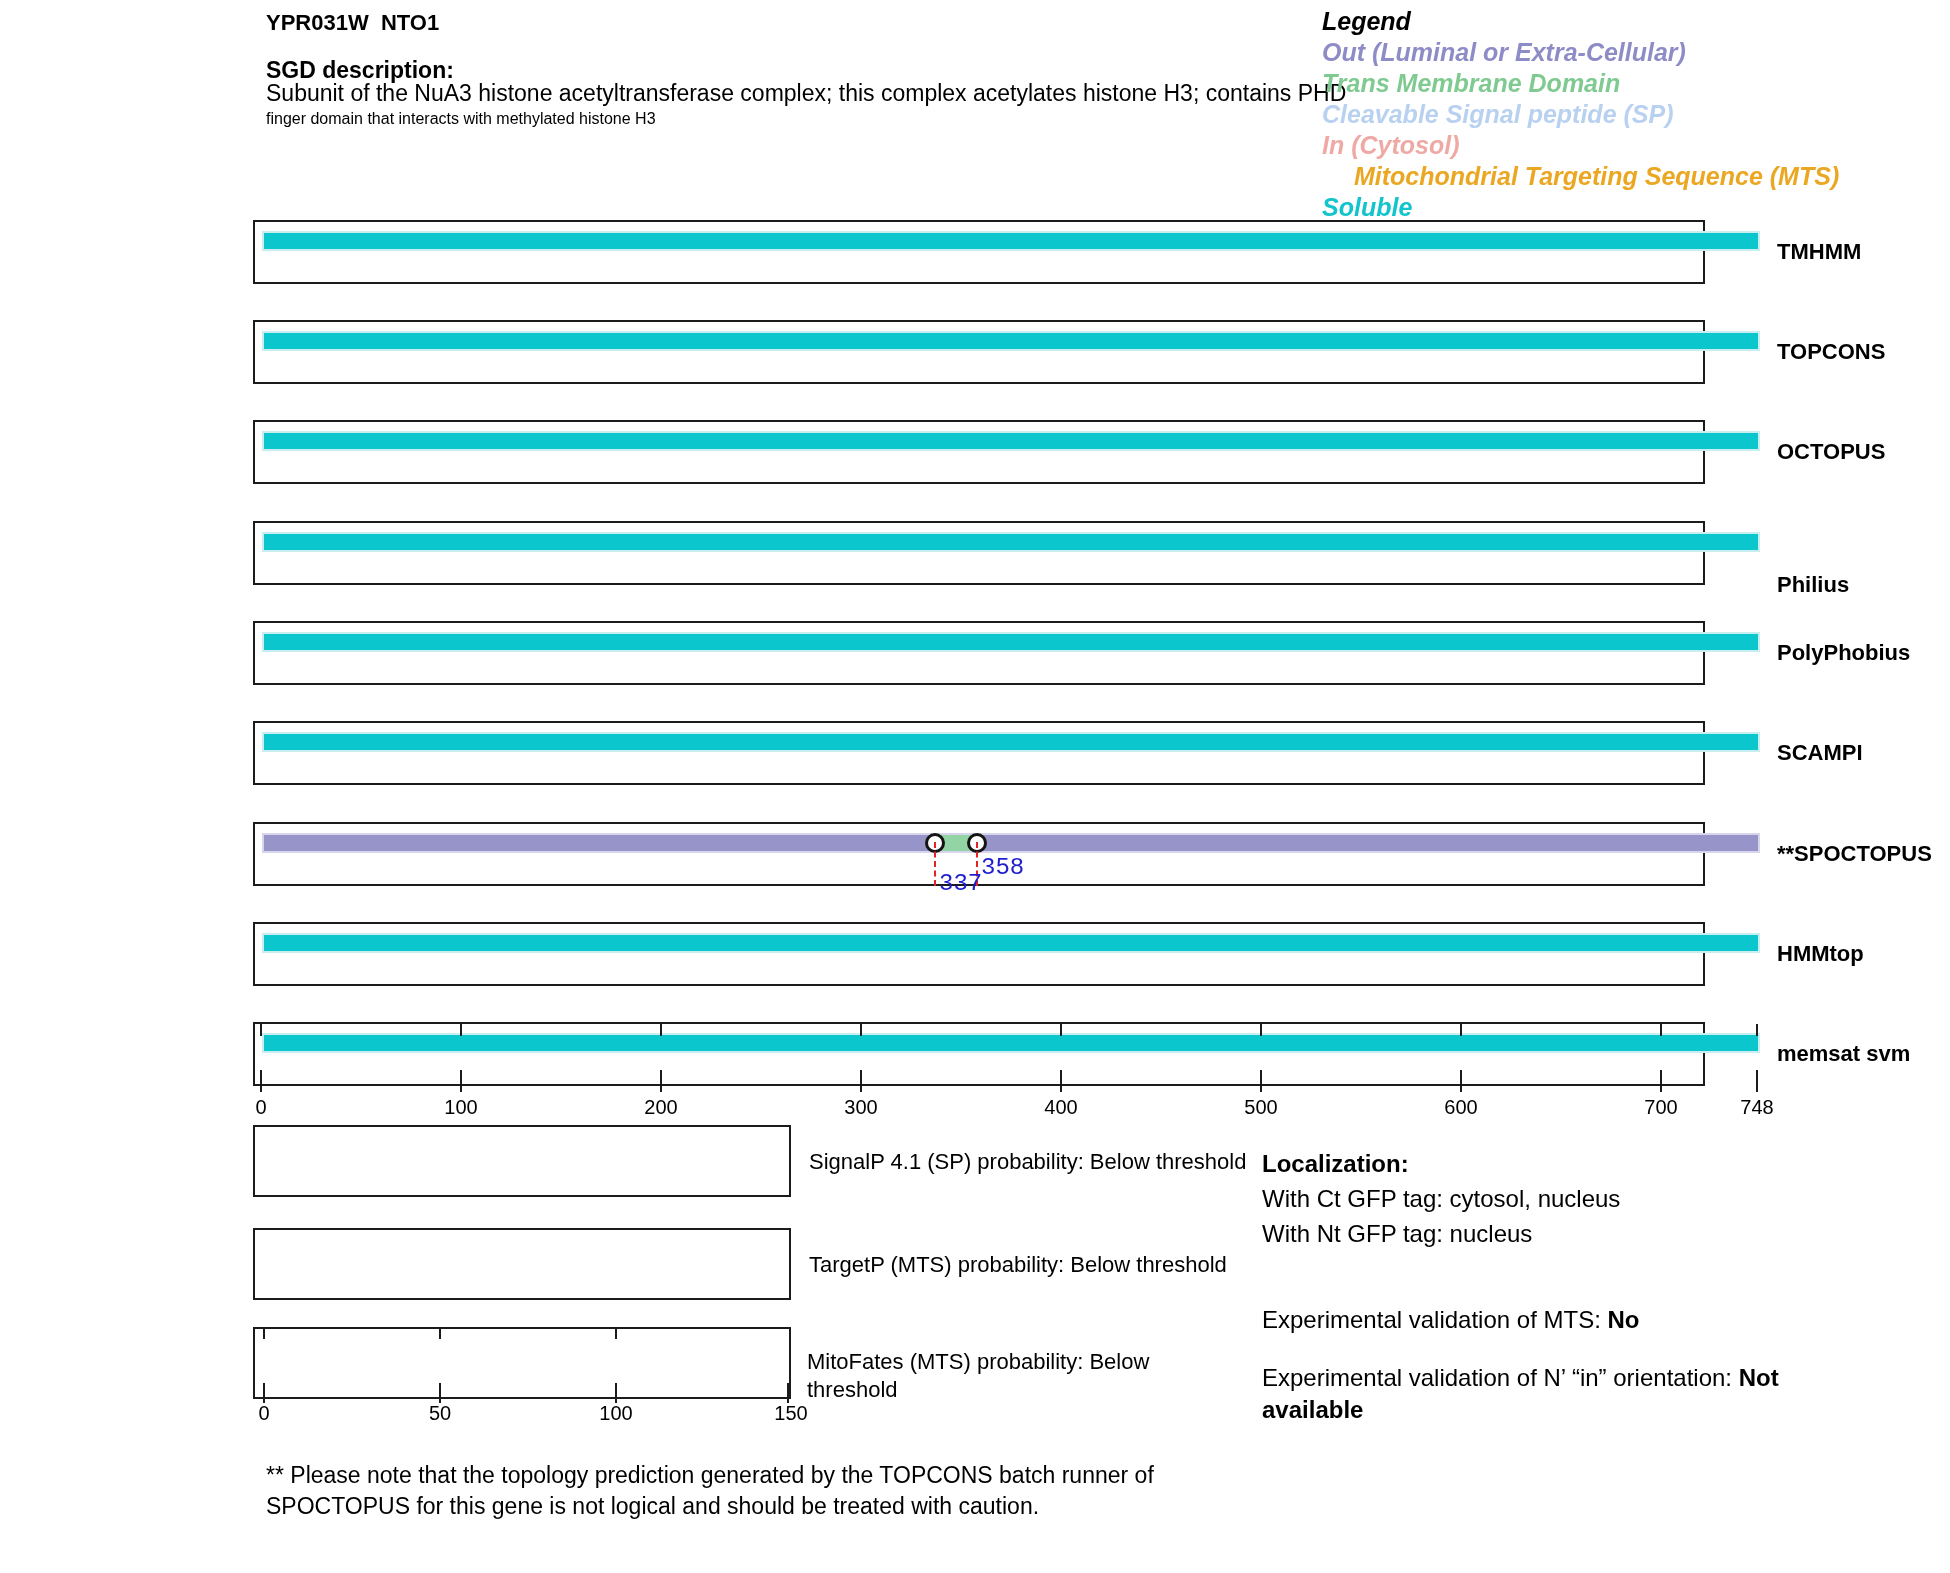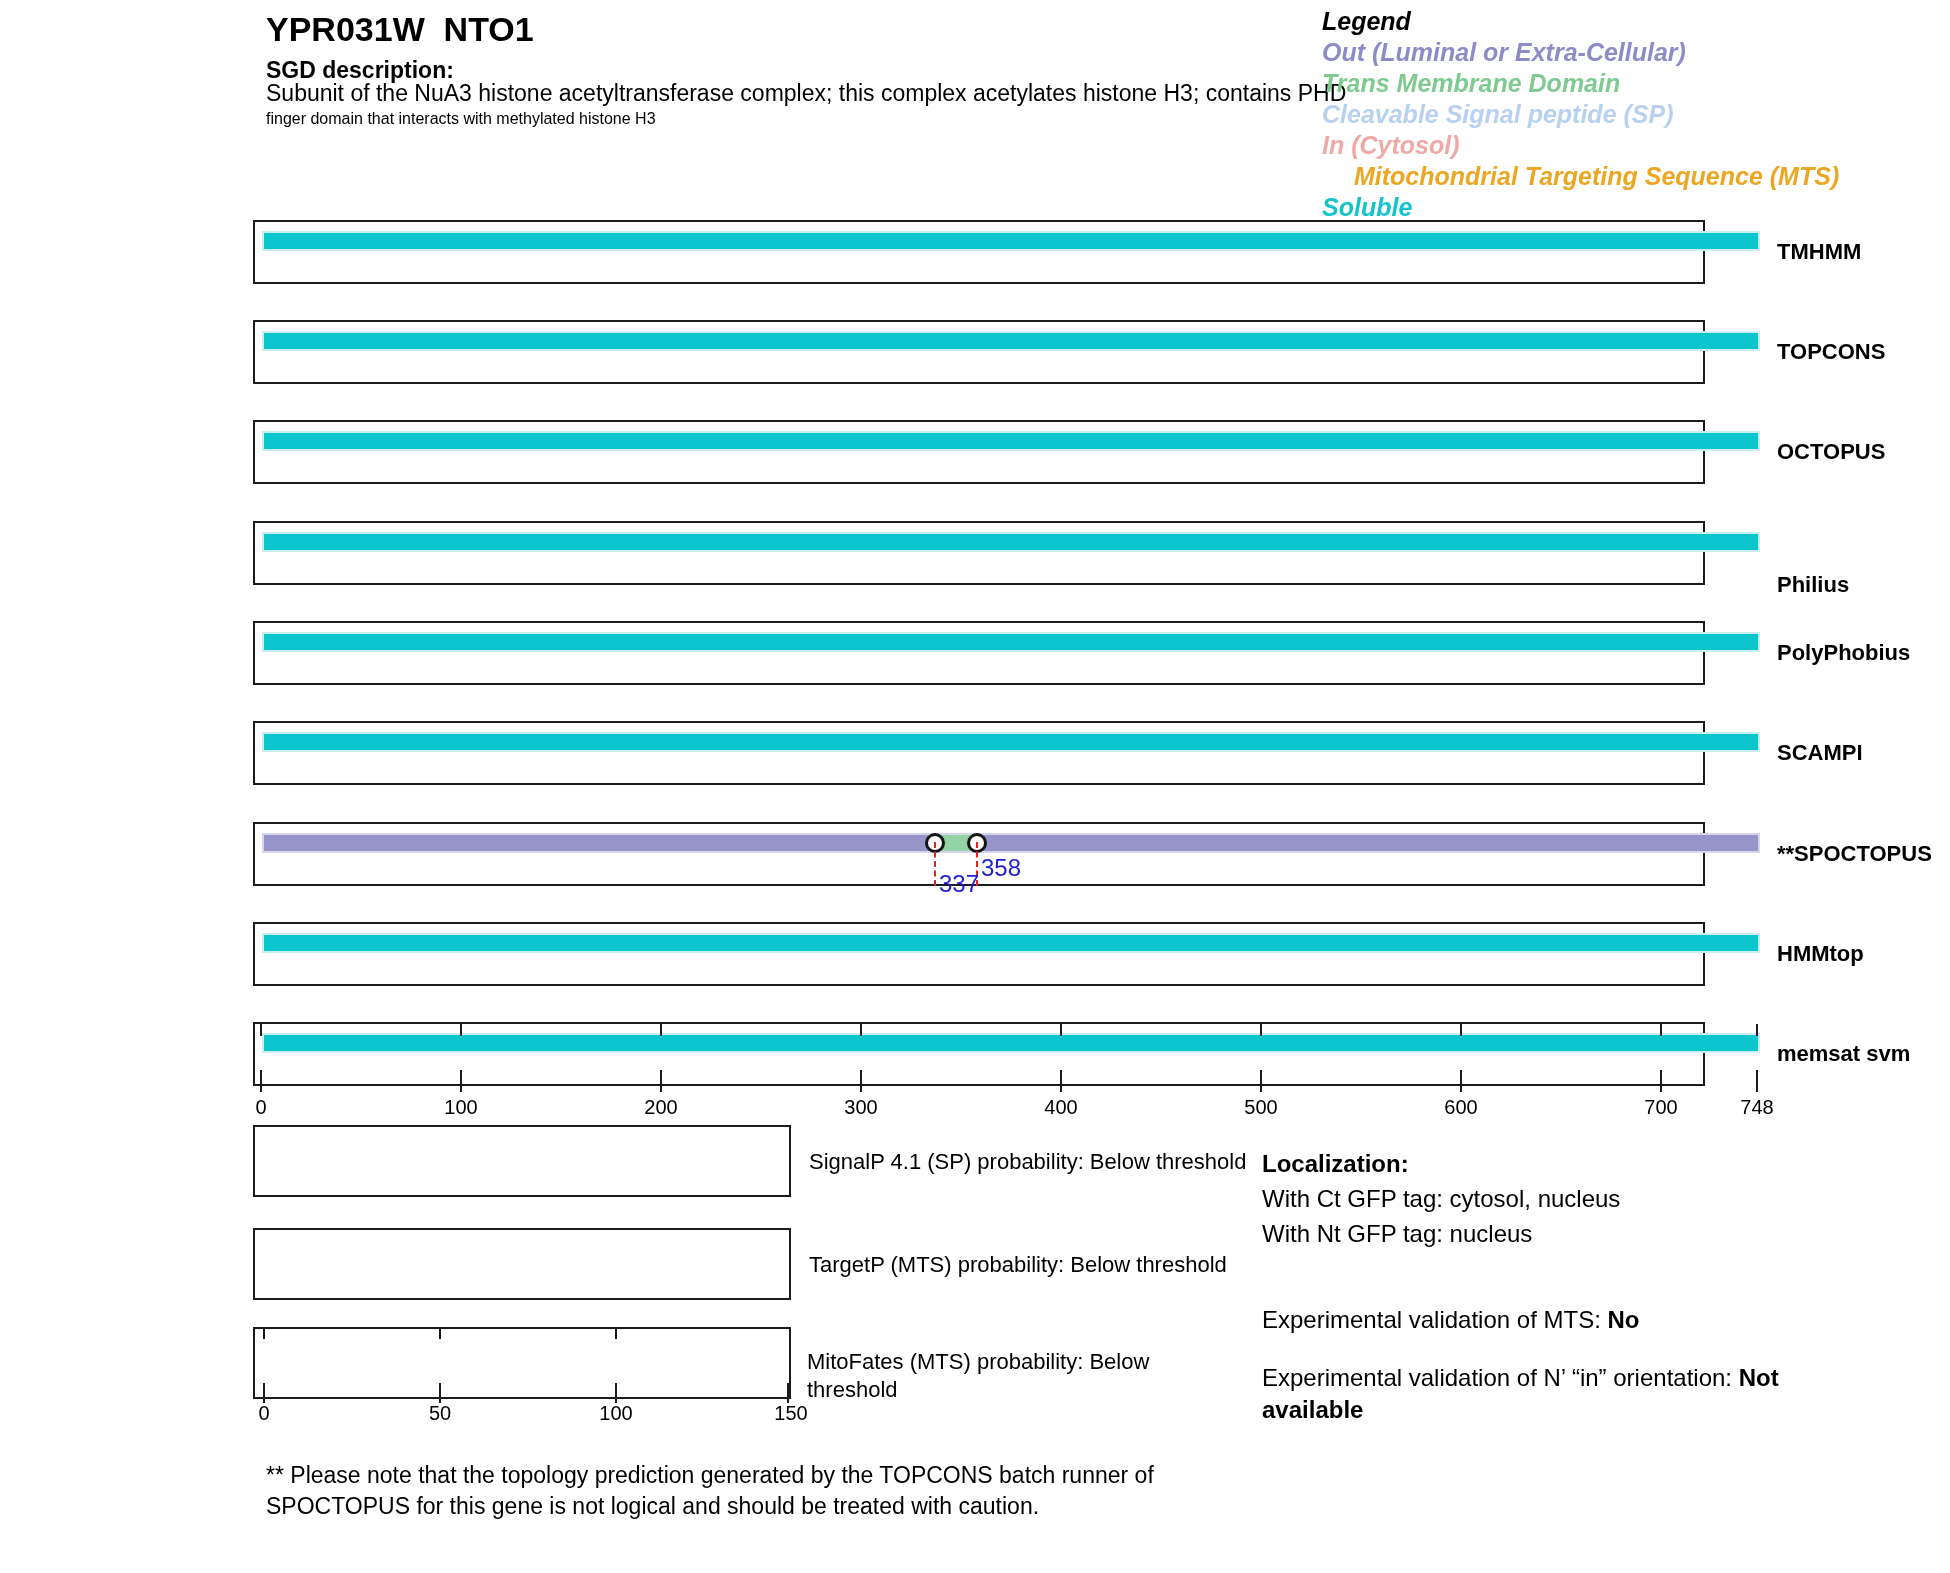--- a/index.html
+++ b/index.html
@@ -3,37 +3,37 @@
 <meta charset="utf-8">
 <style>
   * { margin:0; padding:0; box-sizing:border-box; }
   html,body { background:#ffffff; }
   body {
     position:relative; width:1950px; height:1573px;
     font-family:"Liberation Sans", sans-serif; color:#000;
     overflow:hidden;
   }
   .abs { position:absolute; }
-  .title { left:266px; top:10px; font-size:34px; font-weight:bold; white-space:pre; }
+  .title { left:266px; top:10px; font-size:22px; font-weight:bold; white-space:pre; }
   .sgd-label { left:266px; top:57px; font-size:23px; font-weight:bold; }
   .desc1 { left:266px; top:80px; font-size:23px; white-space:nowrap; }
   .desc2 { left:266px; top:110px; font-size:16px; white-space:nowrap; }
 
   .legend { left:1322px; top:6px; font-size:25px; font-weight:bold; line-height:31px; white-space:nowrap;font-style:italic; }
   .legend .lg-title { color:#000; }
   .lg-out { color:#8e8cc6; }
   .lg-tm  { color:#7fca90; }
   .lg-sp  { color:#b9d1f0; }
   .lg-in  { color:#efa9a4; }
   .lg-mts { color:#eba722;margin-left:32px; }
   .lg-sol { color:#12c4cb; }
 
   .box {
     position:absolute; left:253px; width:1452px; height:64px;
-    border:2px solid #1b1b1b; background:#fff;
+    border:2px solid #1b1b1b; background:#fff;font-family:Liberation Mono, monospace;
   }
   .pbox {
     position:absolute; left:253px; width:538px; height:72px;
     border:2px solid #1b1b1b; background:#fff;
   }
   .bar {
     position:absolute; left:7px; top:9px; width:1498px; height:20px;
   }
   .bar-soluble { background:#0bc7cd; border:2px solid #c9eef0; }
   .bar-out     { background:#9694c8; border:2px solid #d6d5ec; }

